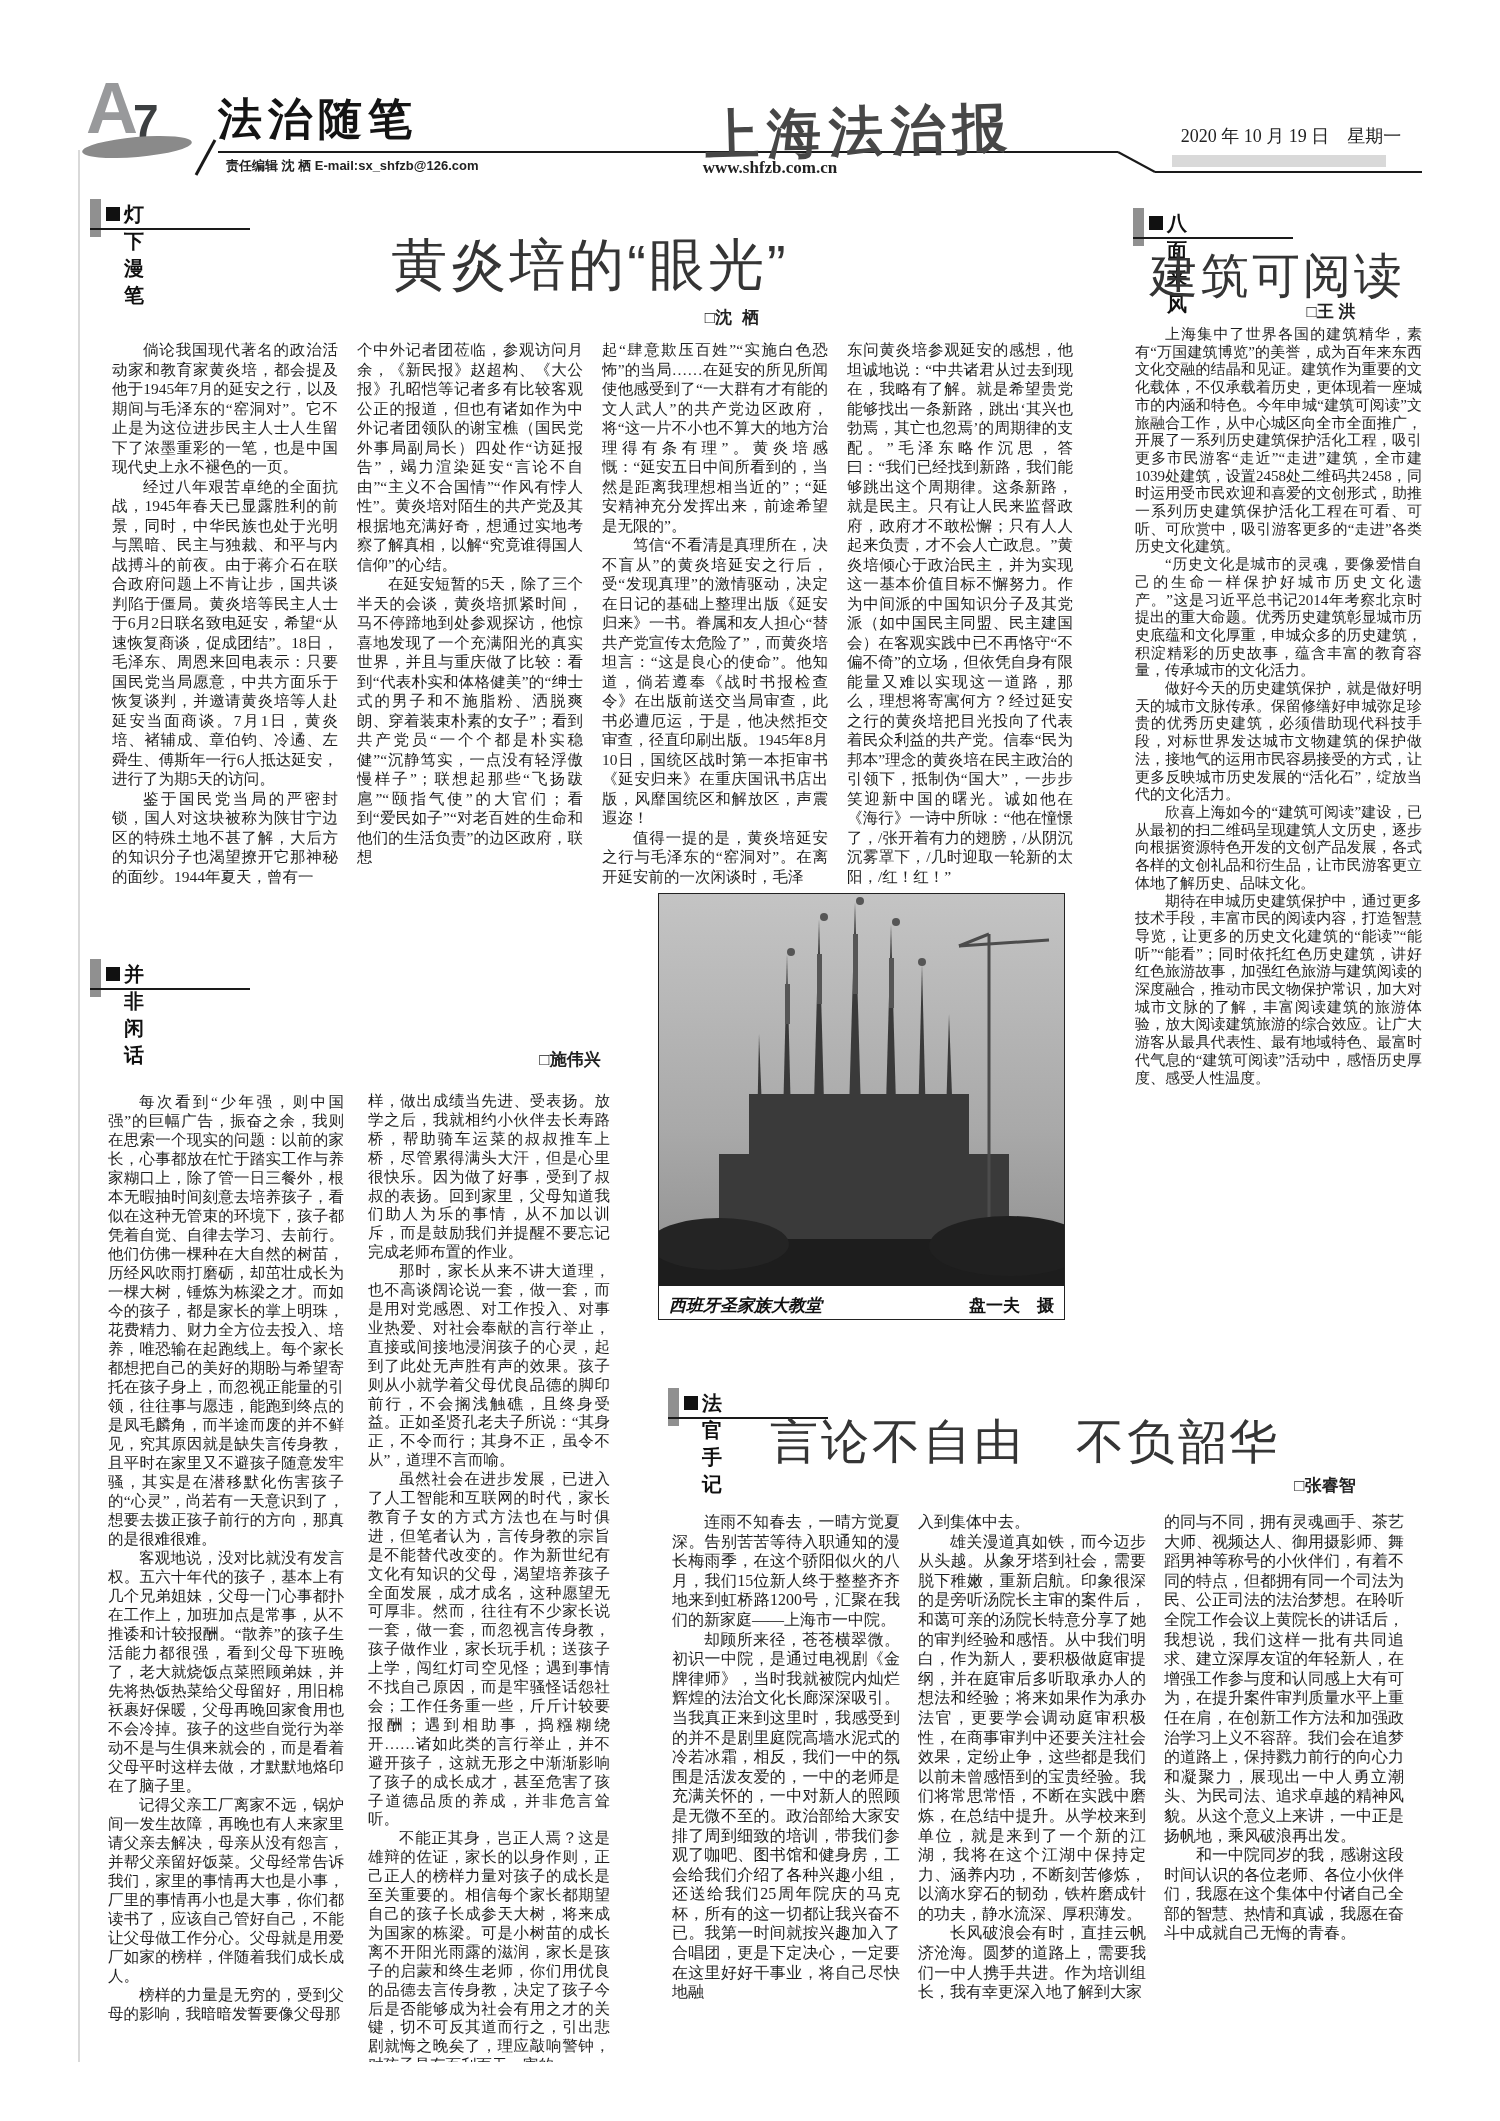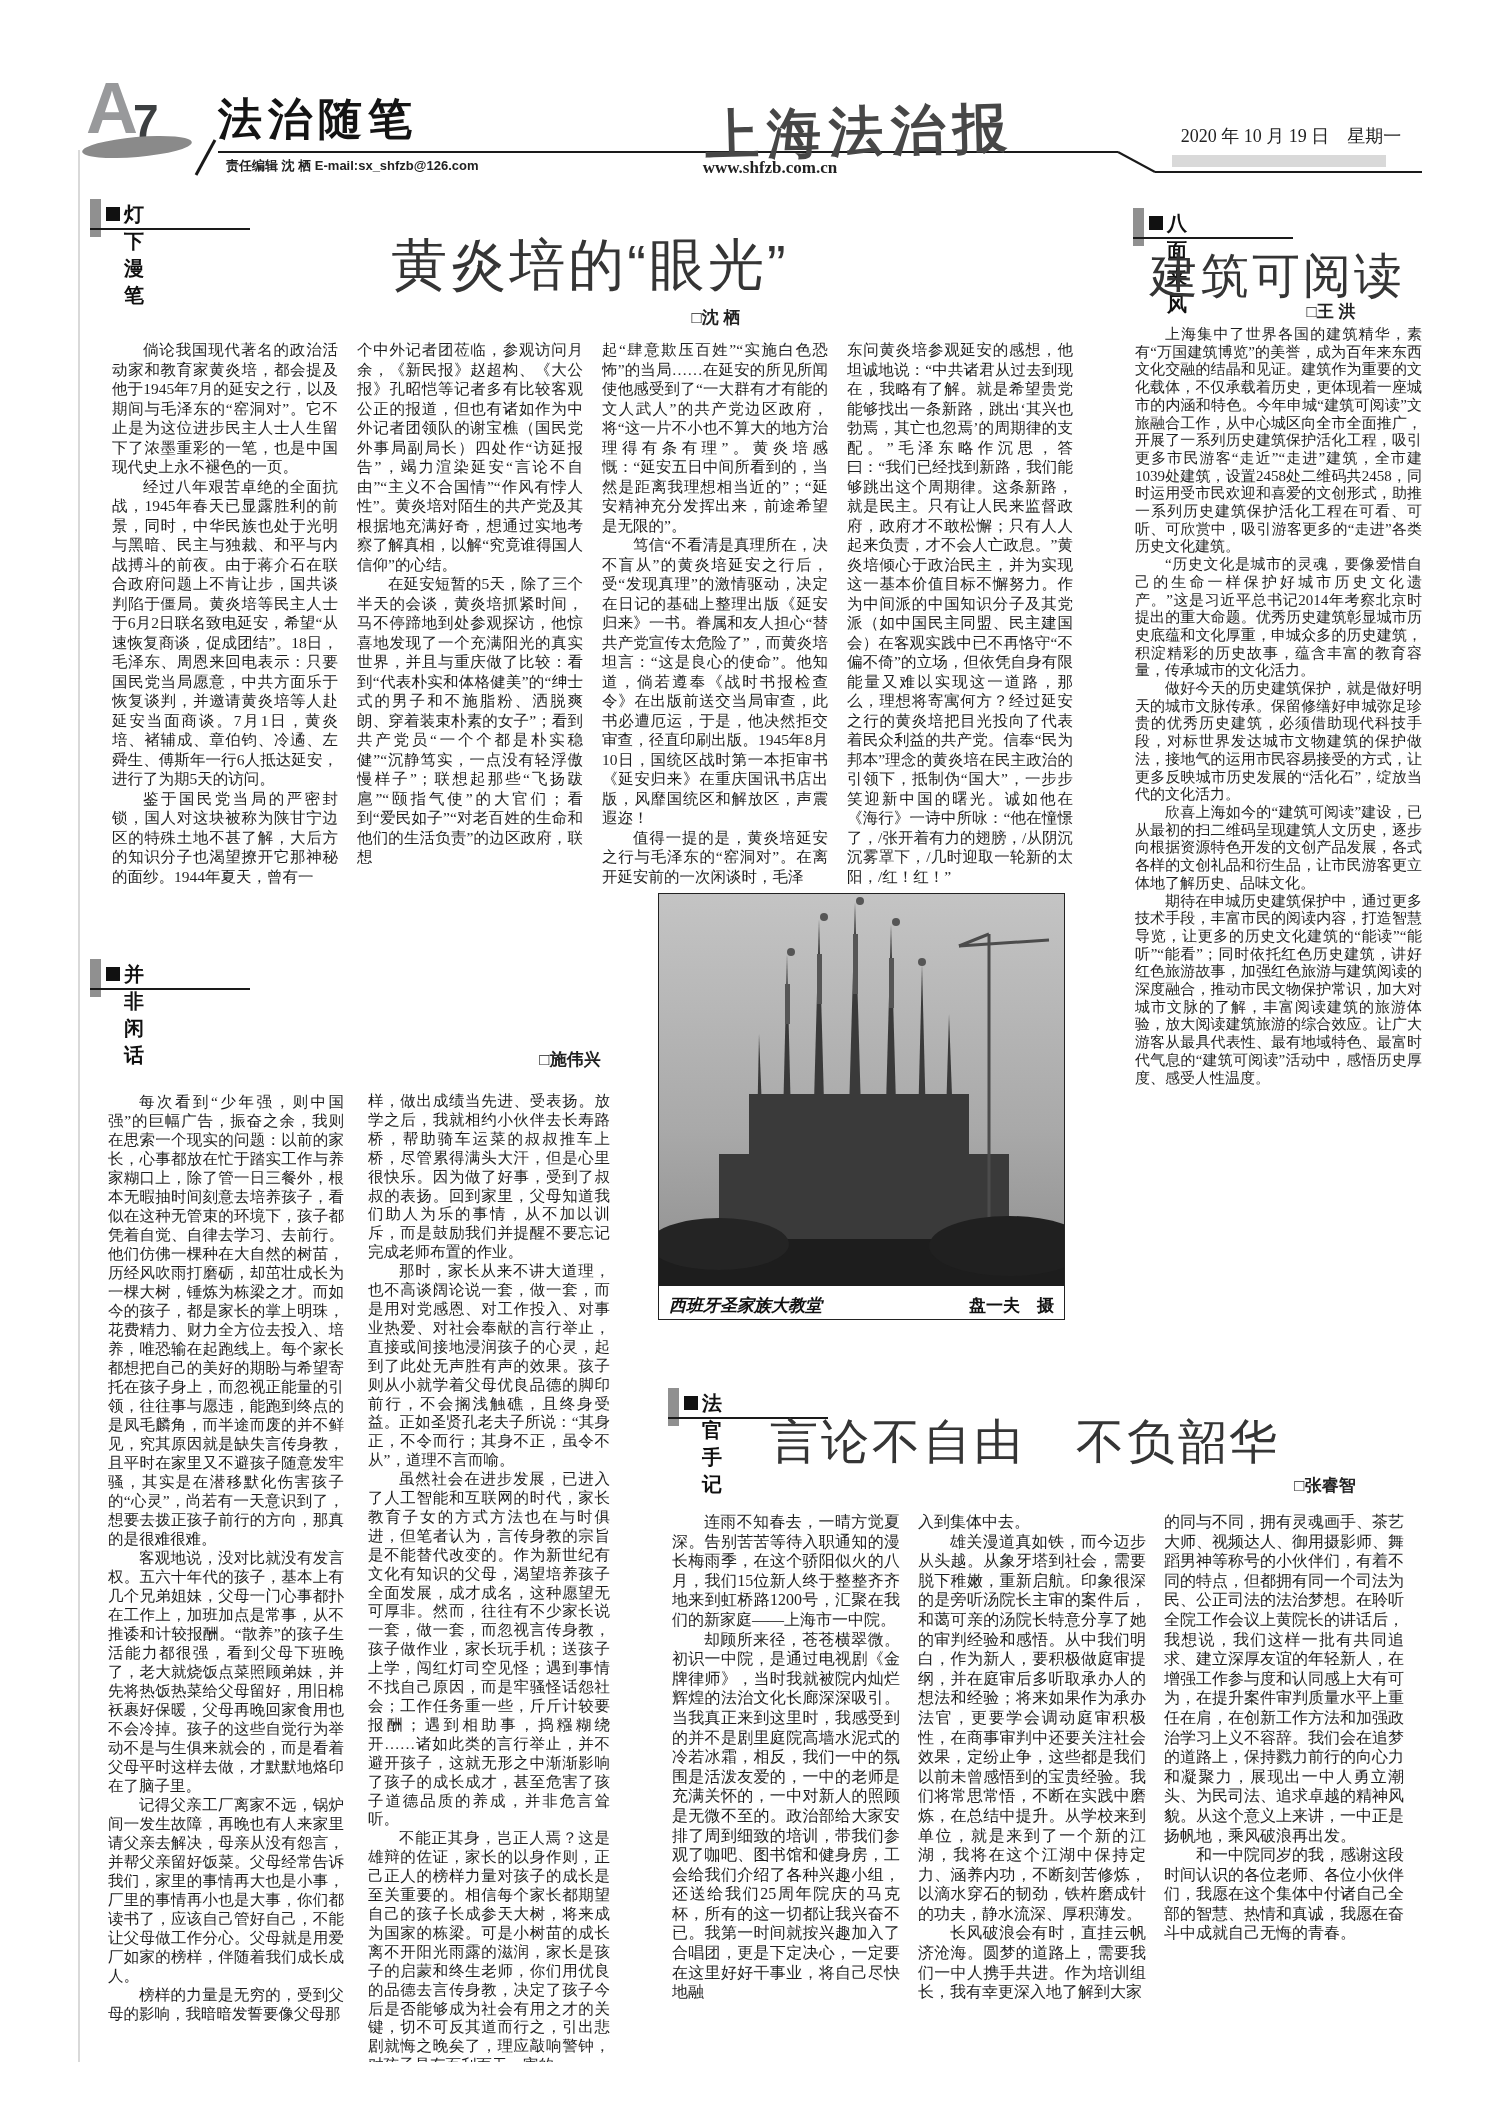--- a/index.html
+++ b/index.html
@@ -54,21 +54,21 @@
   <div class="abs" style="left:1172px;top:155px;width:214px;height:12px;background:#d9d9d9;"></div>
 
   <div class="seclabel" style="left:90px;top:203px;">
     <span class="gbar"></span>
     <span class="uline"></span>
     <span class="sq"></span>
     <span class="ltxt">灯下漫笔</span>
   </div>
 
   <div class="headline thin-head" style="left:100px;top:228px;width:980px;font-size:56px;">黄炎培的“眼光”</div>
-  <div class="byline" style="left:626px;top:306px;width:180px;">□沈 栖</div>
+  <div class="byline" style="left:642px;top:306px;width:180px;font-family:Liberation Mono, monospace;">□沈 栖</div>
 
   <div class="col" style="left:112px;top:340px;width:226px;height:560px;font-size:15.5px;line-height:19.5px;">
     <p>倘论我国现代著名的政治活动家和教育家黄炎培，都会提及他于1945年7月的延安之行，以及期间与毛泽东的“窑洞对”。它不止是为这位进步民主人士人生留下了浓墨重彩的一笔，也是中国现代史上永不褪色的一页。</p>
     <p>经过八年艰苦卓绝的全面抗战，1945年春天已显露胜利的前景，同时，中华民族也处于光明与黑暗、民主与独裁、和平与内战搏斗的前夜。由于蒋介石在联合政府问题上不肯让步，国共谈判陷于僵局。黄炎培等民主人士于6月2日联名致电延安，希望“从速恢复商谈，促成团结”。18日，毛泽东、周恩来回电表示：只要国民党当局愿意，中共方面乐于恢复谈判，并邀请黄炎培等人赴延安当面商谈。7月1日，黄炎培、褚辅成、章伯钧、冷遹、左舜生、傅斯年一行6人抵达延安，进行了为期5天的访问。</p>
     <p>鉴于国民党当局的严密封锁，国人对这块被称为陕甘宁边区的特殊土地不甚了解，大后方的知识分子也渴望撩开它那神秘的面纱。1944年夏天，曾有一</p>
   </div>
   <div class="col" style="left:357px;top:340px;width:226px;height:560px;font-size:15.5px;line-height:19.5px;">
     <p class="cont">个中外记者团莅临，参观访问月余，《新民报》赵超构、《大公报》孔昭恺等记者多有比较客观公正的报道，但也有诸如作为中外记者团领队的谢宝樵（国民党外事局副局长）四处作“访延报告”，竭力渲染延安“言论不自由”“主义不合国情”“作风有悖人性”。黄炎培对陌生的共产党及其根据地充满好奇，想通过实地考察了解真相，以解“究竟谁得国人信仰”的心结。</p>
     <p>在延安短暂的5天，除了三个半天的会谈，黄炎培抓紧时间，马不停蹄地到处参观探访，他惊喜地发现了一个充满阳光的真实世界，并且与重庆做了比较：看到“代表朴实和体格健美”的“绅士式的男子和不施脂粉、洒脱爽朗、穿着装束朴素的女子”；看到共产党员“一个个都是朴实稳健”“沉静笃实，一点没有轻浮傲慢样子”；联想起那些“飞扬跋扈”“颐指气使”的大官们；看到“爱民如子”“对老百姓的生命和他们的生活负责”的边区政府，联想</p>
   </div>

